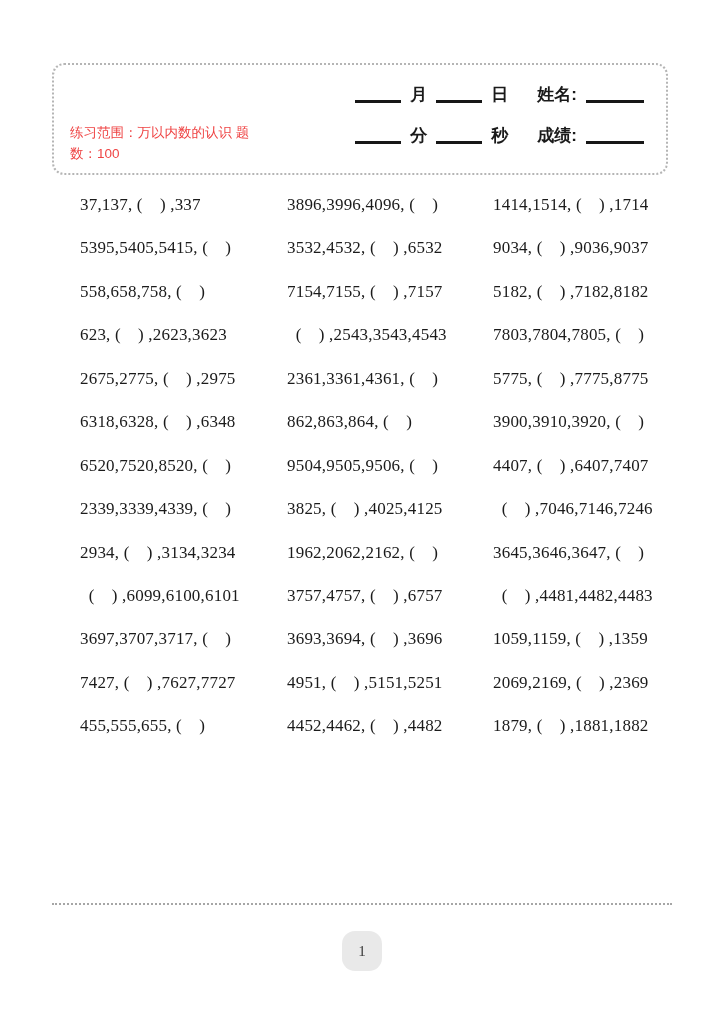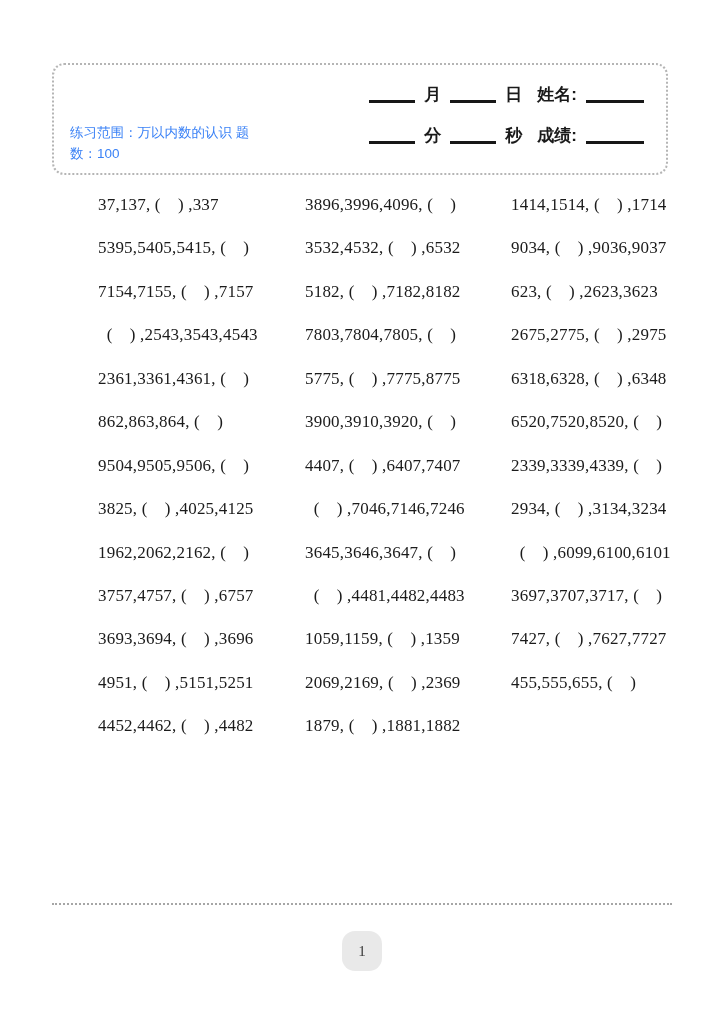--- a/index.html
+++ b/index.html
@@ -6,40 +6,40 @@
   body{
     width:724px;height:1024px;position:relative;background:#ffffff;
     font-family:"Liberation Sans", sans-serif;overflow:hidden;
   }
   .header-box{
     position:absolute;left:52px;top:63px;width:616px;height:112px;
     border:2px dotted #b5b5b5;border-radius:12px;box-sizing:border-box;
   }
   .scope{
     position:absolute;left:16px;bottom:8px;width:250px;
-    font-size:13.5px;line-height:1.6;color:#3b82f6;
+    font-size:13.5px;line-height:1.6;color:#ef4444;
   }
   .fill-block{
     position:absolute;right:22px;top:21px;
     display:flex;flex-direction:column;gap:24px;
   }
   .hrow{
     display:flex;align-items:flex-end;column-gap:9px;
     font-size:17px;font-weight:600;color:#1a1a1a;line-height:1;
   }
   .blank{width:46px;height:10px;border-bottom:3px solid #171717;}
   .blank.wide{width:58px;}
-  .label-gap{margin-left:6px;}
+  .label-gap{margin-left:20px;}
   .problems{
     position:absolute;left:80px;top:194px;width:600px;
     display:grid;grid-template-columns:207px 206px 1fr;grid-auto-rows:43.45px;
     font-family:"Liberation Serif", serif;font-size:17px;color:#1b1b1b;
     letter-spacing:0.2px;
   }
-  .cell{white-space:nowrap;line-height:22px;margin-left:18px;}
+  .cell{white-space:nowrap;line-height:22px;}
   .separator{
     position:absolute;left:52px;right:52px;top:903px;
     border-top:2px dotted #a6a6a6;
   }
   .page-badge{
     position:absolute;left:342px;top:931px;width:40px;height:40px;
     background:#e9e9e9;border-radius:13px;
     display:flex;align-items:center;justify-content:center;
     font-family:"Liberation Serif", serif;font-size:15px;color:#3a3a3a;
   }
@@ -72,20 +72,21 @@
   </div>
 </div>
 
 <div class="problems">
   <div class="cell">37,137, (　) ,337</div>
   <div class="cell">3896,3996,4096, (　)</div>
   <div class="cell">1414,1514, (　) ,1714</div>
   <div class="cell">5395,5405,5415, (　)</div>
   <div class="cell">3532,4532, (　) ,6532</div>
   <div class="cell">9034, (　) ,9036,9037</div>
+  <div class="cell">558,658,758, (　)</div>
   <div class="cell">7154,7155, (　) ,7157</div>
   <div class="cell">5182, (　) ,7182,8182</div>
   <div class="cell">623, (　) ,2623,3623</div>
   <div class="cell"> (　) ,2543,3543,4543</div>
   <div class="cell">7803,7804,7805, (　)</div>
   <div class="cell">2675,2775, (　) ,2975</div>
   <div class="cell">2361,3361,4361, (　)</div>
   <div class="cell">5775, (　) ,7775,8775</div>
   <div class="cell">6318,6328, (　) ,6348</div>
   <div class="cell">862,863,864, (　)</div>

